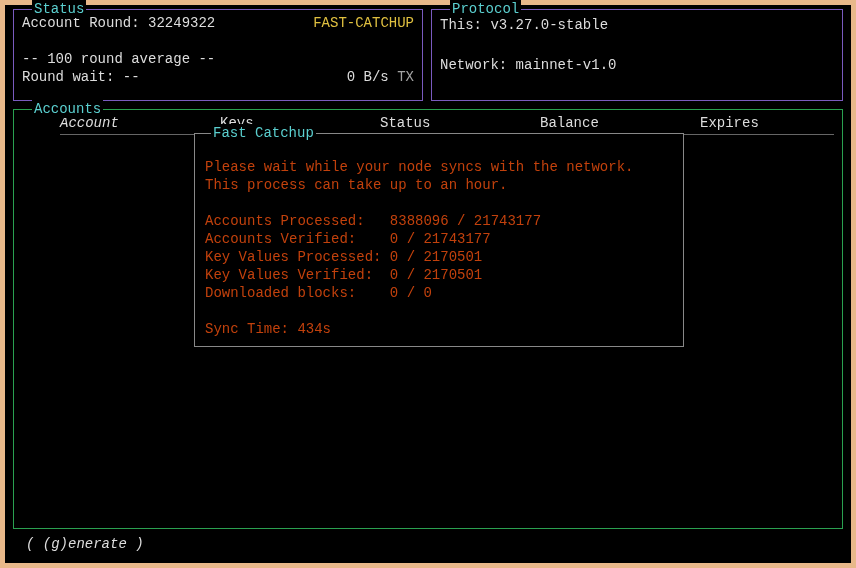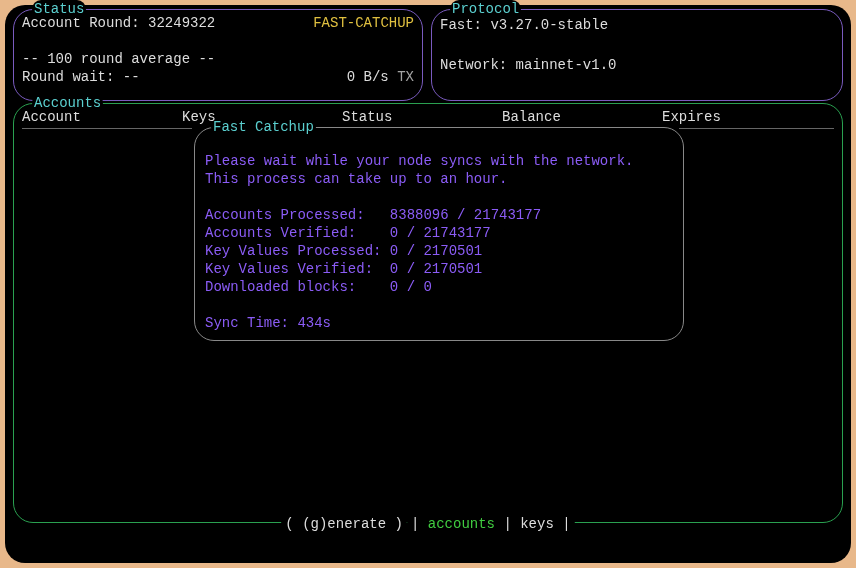--- a/index.html
+++ b/index.html
@@ -1,15 +1,15 @@
 <!DOCTYPE html>
 <html><head>
 <meta charset="utf-8">
 <style>
-  * { box-sizing: border-box; margin: 0; padding: 0; border-radius: 20px; }
+  * { box-sizing: border-box; margin: 0; padding: 0; }
   body {
     background: #e8b88a;
     width: 856px;
     height: 568px;
     overflow: hidden;
     font-family: "Menlo", "Consolas", "Courier New", monospace;
     font-size: 14px;
     line-height: 18px;
   }
   .terminal {
@@ -42,37 +42,38 @@
   .protocol-panel { flex: 1; }
   .status-line1 { display: flex; justify-content: space-between; }
   .fast { color: #e0c040; }
   .txrx { display: flex; justify-content: space-between; }
   .txrx .right { white-space: pre; }
   .tx { color: #a3a3a3; }
   .rx { color: #40cc40; }
   .accounts-panel {
     position: relative;
     border: 1px solid #2aa050;
-    margin-top: 2px;
+    margin-top: 8px;
     height: 420px;
+    padding-left: 38px;
   }
   .accounts-panel .legend {
     position: absolute;
     top: -10px;
     left: 18px;
     background: #000;
     color: #5bd0d0;
     padding: 0 2px;
   }
   .col-headers {
     display: flex;
     padding: 4px 8px 2px 8px;
     color: #ddd;
   }
-  .col-headers span:nth-child(1){ width: 160px; }
+  .col-headers span:nth-child(1){ width: 160px; font-style: italic; }
   .col-headers span:nth-child(2){ width: 160px; }
   .col-headers span:nth-child(3){ width: 160px; }
   .col-headers span:nth-child(4){ width: 160px; }
   .col-headers span:nth-child(5){ flex:1; }
   .catchup-box {
     position: absolute;
     top: 23px;
     left: 180px;
     width: 490px;
     border: 1px solid #888;
@@ -80,40 +81,41 @@
     padding: 6px 10px 8px 10px;
   }
   .catchup-box .clegend {
     position: absolute;
     top: -10px;
     left: 16px;
     background: #000;
     color: #5bd0d0;
     padding: 0 2px;
   }
-  .catchup-box .body { color: #8b5cf6; white-space: pre; }
+  .catchup-box .body { color: #c2410c; white-space: pre; }
   .rules-row { position: relative; height: 1px; }
   .rules-row::before {
     content:""; position:absolute; left:8px; top:0; width:170px; border-top:1px solid #666;
   }
   .rules-row::after {
     content:""; position:absolute; right:8px; top:0; width:155px; border-top:1px solid #666;
   }
   .bottom-bar {
     position: absolute;
     left: 0; right: 0; bottom: -1px;
     border-top: none;
   }
   .bottom-content {
     display: flex;
-    justify-content: center;
+    justify-content: flex-start;
     padding: 0 8px;
     color: #ddd;
     position: relative;
-    top: 10px;
+    top: 24px;
+    font-style: italic;
   }
   .bottom-content .gen { background:#000; padding: 0 4px;}
   .bottom-content .tabs { background:#000; padding: 0 4px;}
   .tabs .active { color: #40cc40; }
   .proto-line { padding: 2px 0; }
   .blank { height: 18px; }
 </style>
 </head>
 <body>
 
@@ -129,21 +131,21 @@
       <div class="blank"></div>
       <div>-- 100 round average --</div>
       <div class="txrx">
         <span>Round wait: --</span>
         <span class="right"><span>0 B/s </span><span class="tx">TX</span></span>
       </div>
     </div>
 
     <div class="panel protocol-panel">
       <span class="legend">Protocol</span>
-      <div class="proto-line">Fast: v3.27.0-stable</div>
+      <div class="proto-line">This: v3.27.0-stable</div>
       <div class="blank"></div>
       <div class="proto-line">Network: mainnet-v1.0</div>
       <div class="blank"></div>
     </div>
   </div>
 
   <div class="accounts-panel">
     <span class="legend">Accounts</span>
     <div class="col-headers">
       <span>Account</span>
@@ -166,18 +168,17 @@
 <span>Key Values Verified:  0 / 2170501</span>
 <span>Downloaded blocks:    0 / 0</span>
 
 <span>Sync Time: 434s</span>
 </div>
     </div>
 
     <div class="bottom-bar">
       <div class="bottom-content">
         <span class="gen">( (g)enerate )</span>
-        <span class="tabs"><span> | </span><span class="active">accounts</span><span> | </span><span>keys</span><span> | </span></span>
       </div>
     </div>
   </div>
 
 </div>
 
 </body></html>

